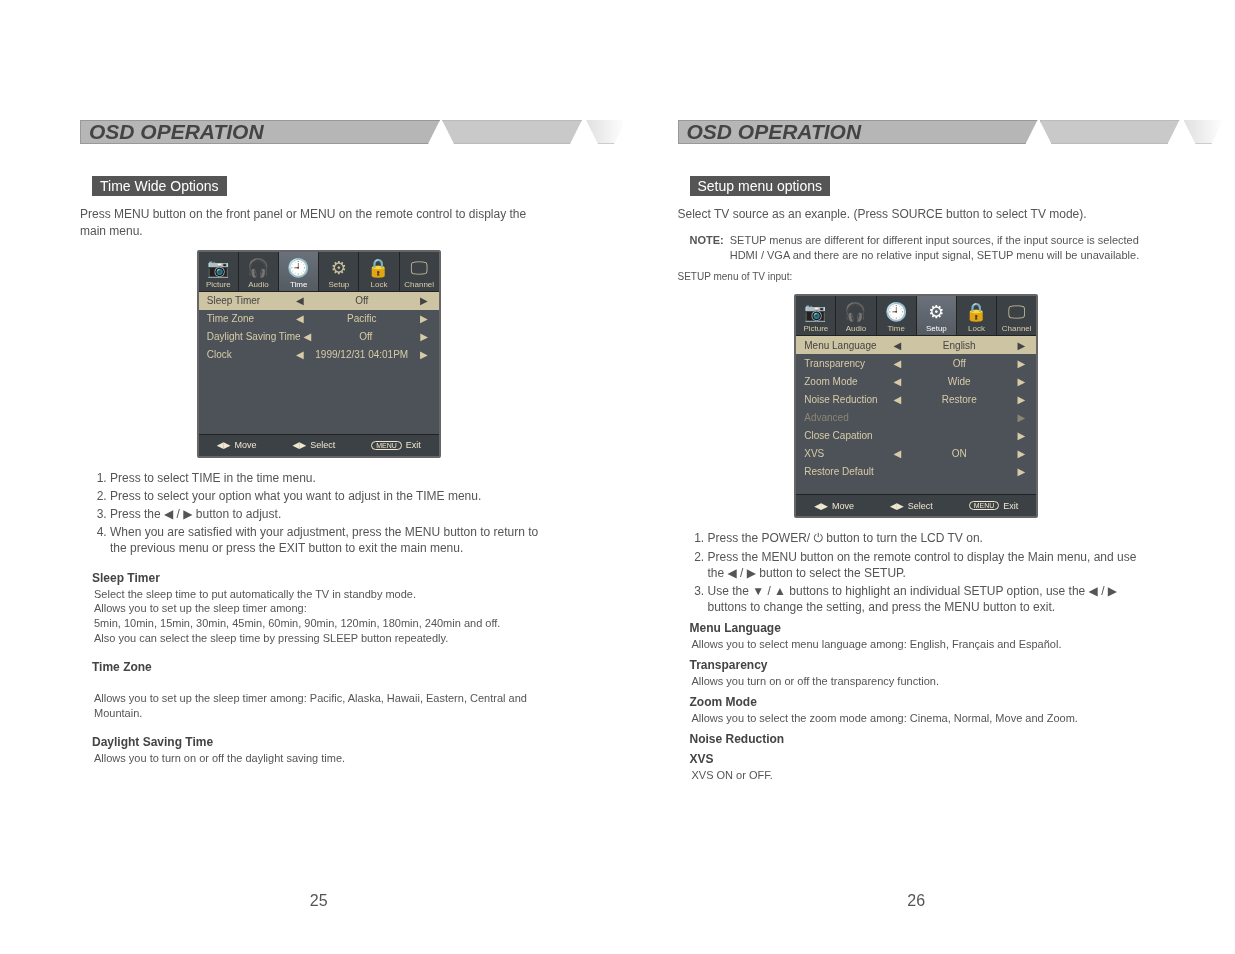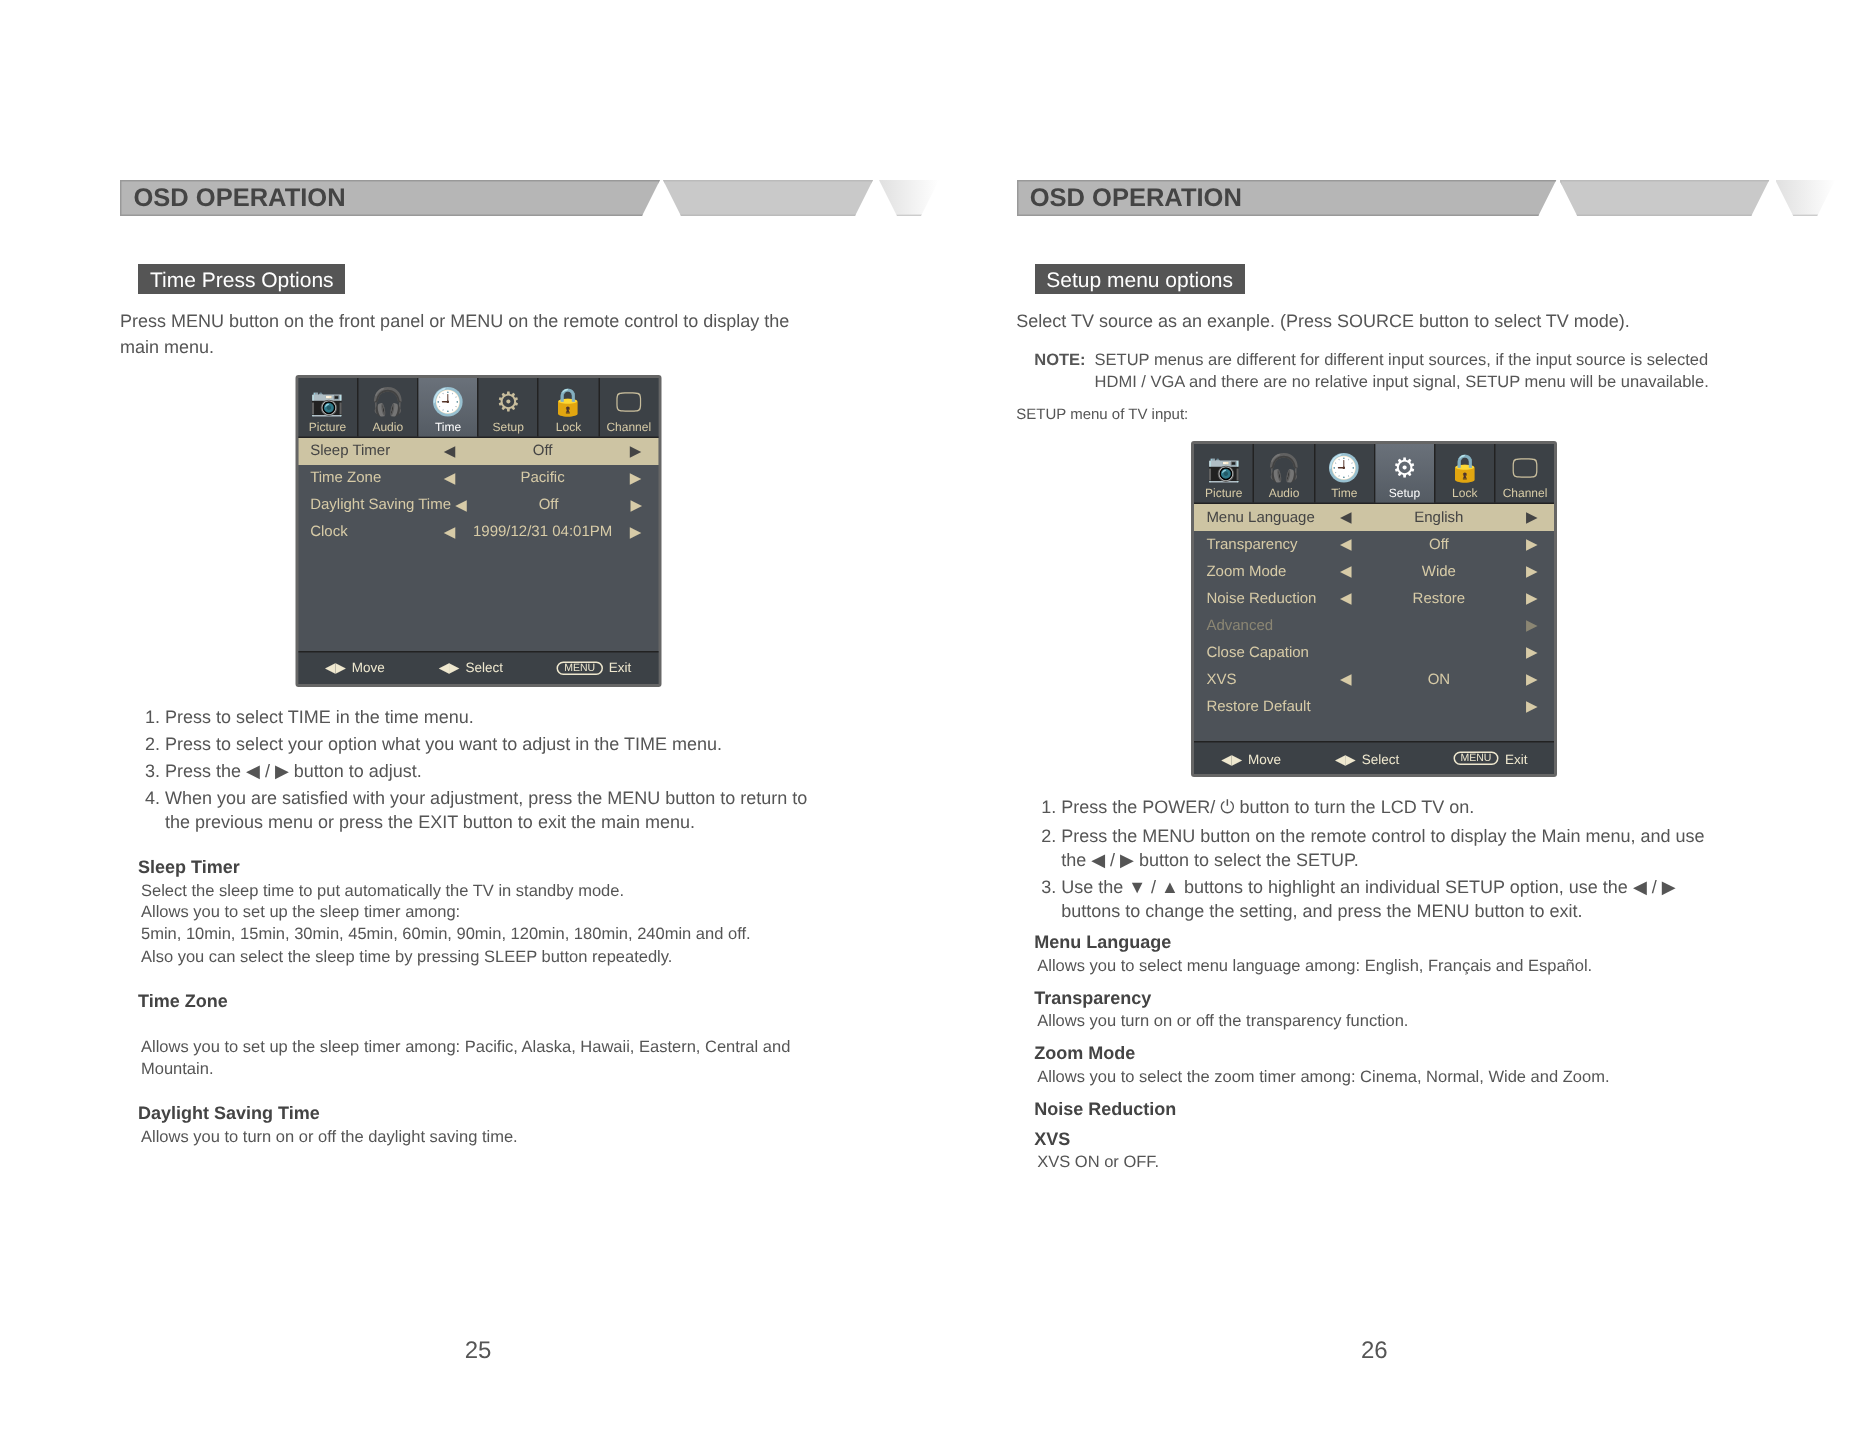--- a/index.html
+++ b/index.html
@@ -30,22 +30,23 @@
   .banner .bar {
     position: absolute;
     left: 0; top: 0;
     height: 24px;
     background: #b6b6b6;
     border: 1px solid #999;
     width: 360px;
     display: flex;
     align-items: center;
     padding-left: 8px;
-    font-size: 17px;
+    font-size: 21px;
     font-weight: bold;
+    font-style: italic;
     color: #444;
     clip-path: polygon(0 0, 100% 0, calc(100% - 12px) 100%, 0 100%);
   }
   .banner .tail1 {
     position: absolute;
     left: 362px; top: 0;
     height: 24px; width: 140px;
     background: #c9c9c9;
     border: 1px solid #bbb;
     clip-path: polygon(0 0, 100% 0, calc(100% - 12px) 100%, 12px 100%);
@@ -145,21 +146,21 @@
 </head>
 <body>
 
 <div class="page left">
   <div class="banner">
     <div class="bar">OSD OPERATION</div>
     <div class="tail1"></div>
     <div class="tail2"></div>
   </div>
 
-  <div class="subheading">Time Press Options</div>
+  <div class="subheading">Time Wide Options</div>
   <p class="intro">Press MENU button on the front panel or MENU on the remote control to display the main menu.</p>
 
   <div class="osd">
     <div class="tabs">
         <div class="tab"><span class="ico">📷</span><span>Picture</span></div>
         <div class="tab"><span class="ico">🎧</span><span>Audio</span></div>
         <div class="tab active"><span class="ico">🕘</span><span>Time</span></div>
         <div class="tab"><span class="ico">⚙</span><span>Setup</span></div>
         <div class="tab"><span class="ico">🔒</span><span>Lock</span></div>
         <div class="tab"><span class="ico">🖵</span><span>Channel</span></div>
@@ -338,21 +339,21 @@
       <div class="section" style="margin-top: 6px;">
         <h4>Menu Language</h4>
         <p style="white-space: pre-line;">Allows you to select menu language among: English, Français and Español.</p>
       </div>
       <div class="section" style="margin-top: 6px;">
         <h4>Transparency</h4>
         <p style="white-space: pre-line;">Allows you turn on or off the transparency function.</p>
       </div>
       <div class="section" style="margin-top: 6px;">
         <h4>Zoom Mode</h4>
-        <p style="white-space: pre-line;">Allows you to select the zoom timer among: Cinema, Normal, Wide and Zoom.</p>
+        <p style="white-space: pre-line;">Allows you to select the zoom mode among: Cinema, Normal, Move and Zoom.</p>
       </div>
       <div class="section" style="margin-top: 6px;">
         <h4>Noise Reduction</h4>
       </div>
       <div class="section" style="margin-top: 6px;">
         <h4>XVS</h4>
         <p style="white-space: pre-line;">XVS ON or OFF.</p>
       </div>
     </div>
 

